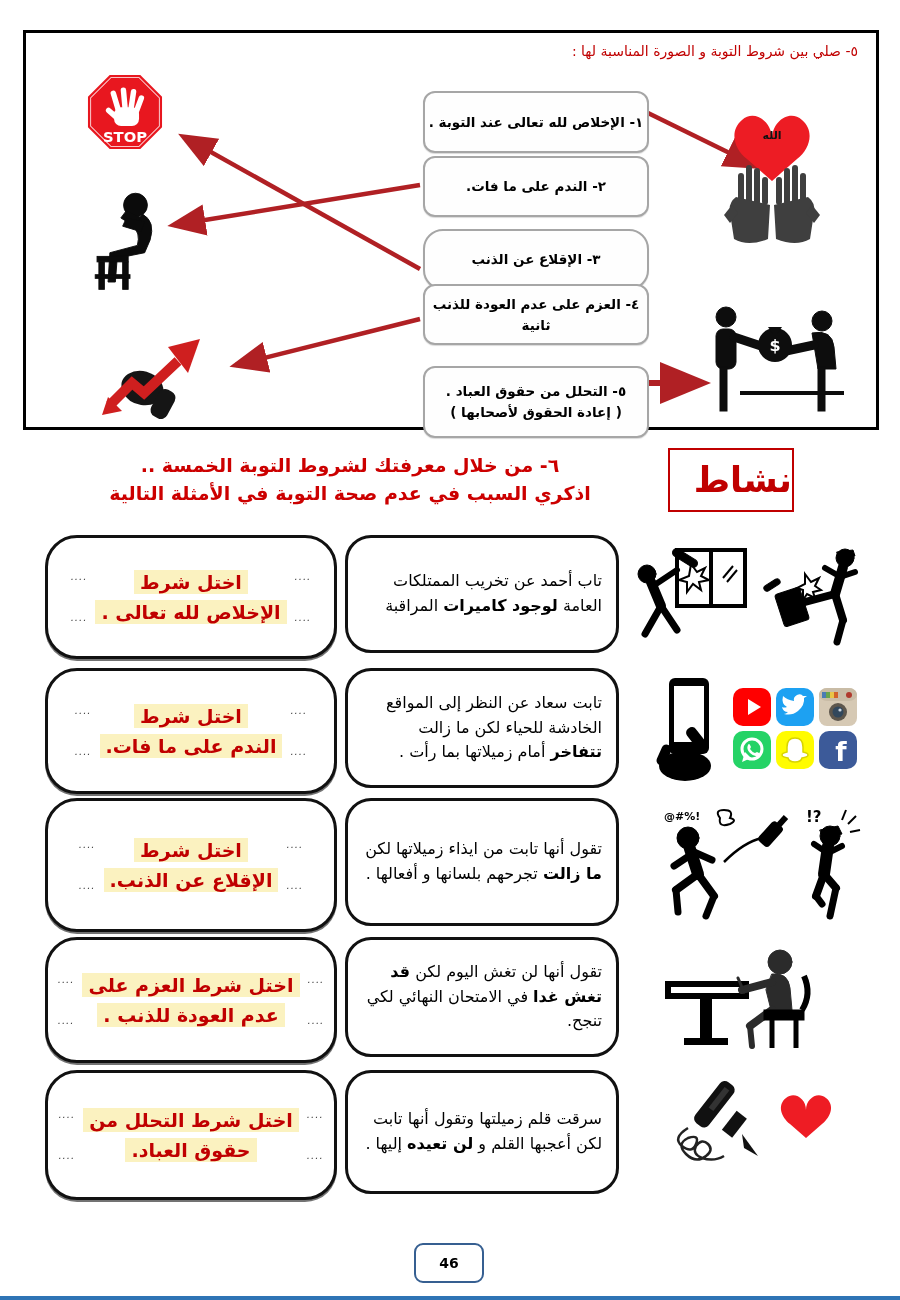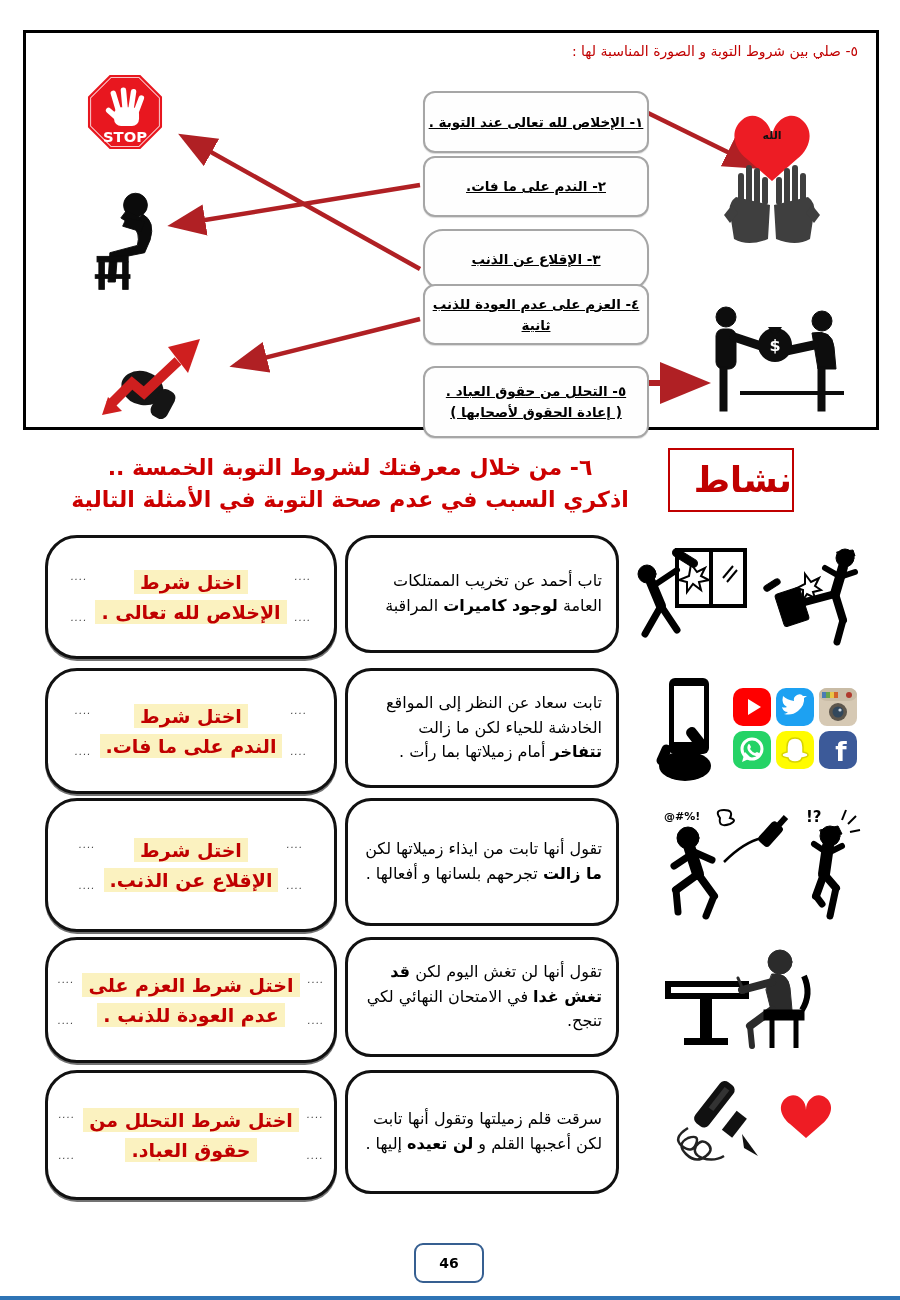--- a/index.html
+++ b/index.html
@@ -8,27 +8,27 @@
   .bottom-rule{position:absolute;left:0;bottom:0;width:900px;height:4px;background:#2e74b5;}
 
   
   .match-section{position:absolute;left:23px;top:30px;width:850px;height:394px;
                  border:3px solid #000;background:#fff;}
   .match-title{position:absolute;top:10px;right:18px;width:560px;direction:rtl;text-align:right;
                color:#c00000;font-weight:normal;font-size:14px;}
   .cond-box{position:absolute;left:397px;width:222px;border:2.5px solid #a6a6a6;border-radius:12px;
             background:#fefefe;display:flex;flex-direction:column;align-items:center;justify-content:center;
             direction:rtl;text-align:center;font-weight:bold;font-size:13.5px;color:#000;line-height:1.55;
-            box-shadow:0 1px 1px rgba(0,0,0,.15);text-decoration:underline;}
+            box-shadow:0 1px 1px rgba(0,0,0,.15);}
   .arrow-layer{position:absolute;left:0;top:0;width:850px;height:394px;pointer-events:none;}
   .m-icon{position:absolute;}
 
   
   .q6-title{position:absolute;left:60px;top:452px;width:580px;direction:rtl;text-align:center;
-            color:#cc0000;font-weight:bold;font-size:22px;line-height:1.45;}
+            color:#cc0000;font-weight:bold;font-size:19px;line-height:1.45;}
   .badge{position:absolute;left:668px;top:448px;width:122px;height:60px;border:2.5px solid #c00000;
          display:flex;align-items:center;justify-content:flex-start;color:#c00000;font-weight:bold;
          font-size:35px;direction:rtl;}
 
   
   .act-row{position:absolute;left:0;width:900px;}
   .answer-box{position:absolute;left:45px;top:0;width:286px;height:100%;border:3px solid #111;
               border-radius:32px;background:#fff;display:flex;align-items:center;justify-content:center;
               box-shadow:0 2px 0 rgba(0,0,0,.55);}
   .answer-inner{display:flex;align-items:center;gap:8px;direction:rtl;}

